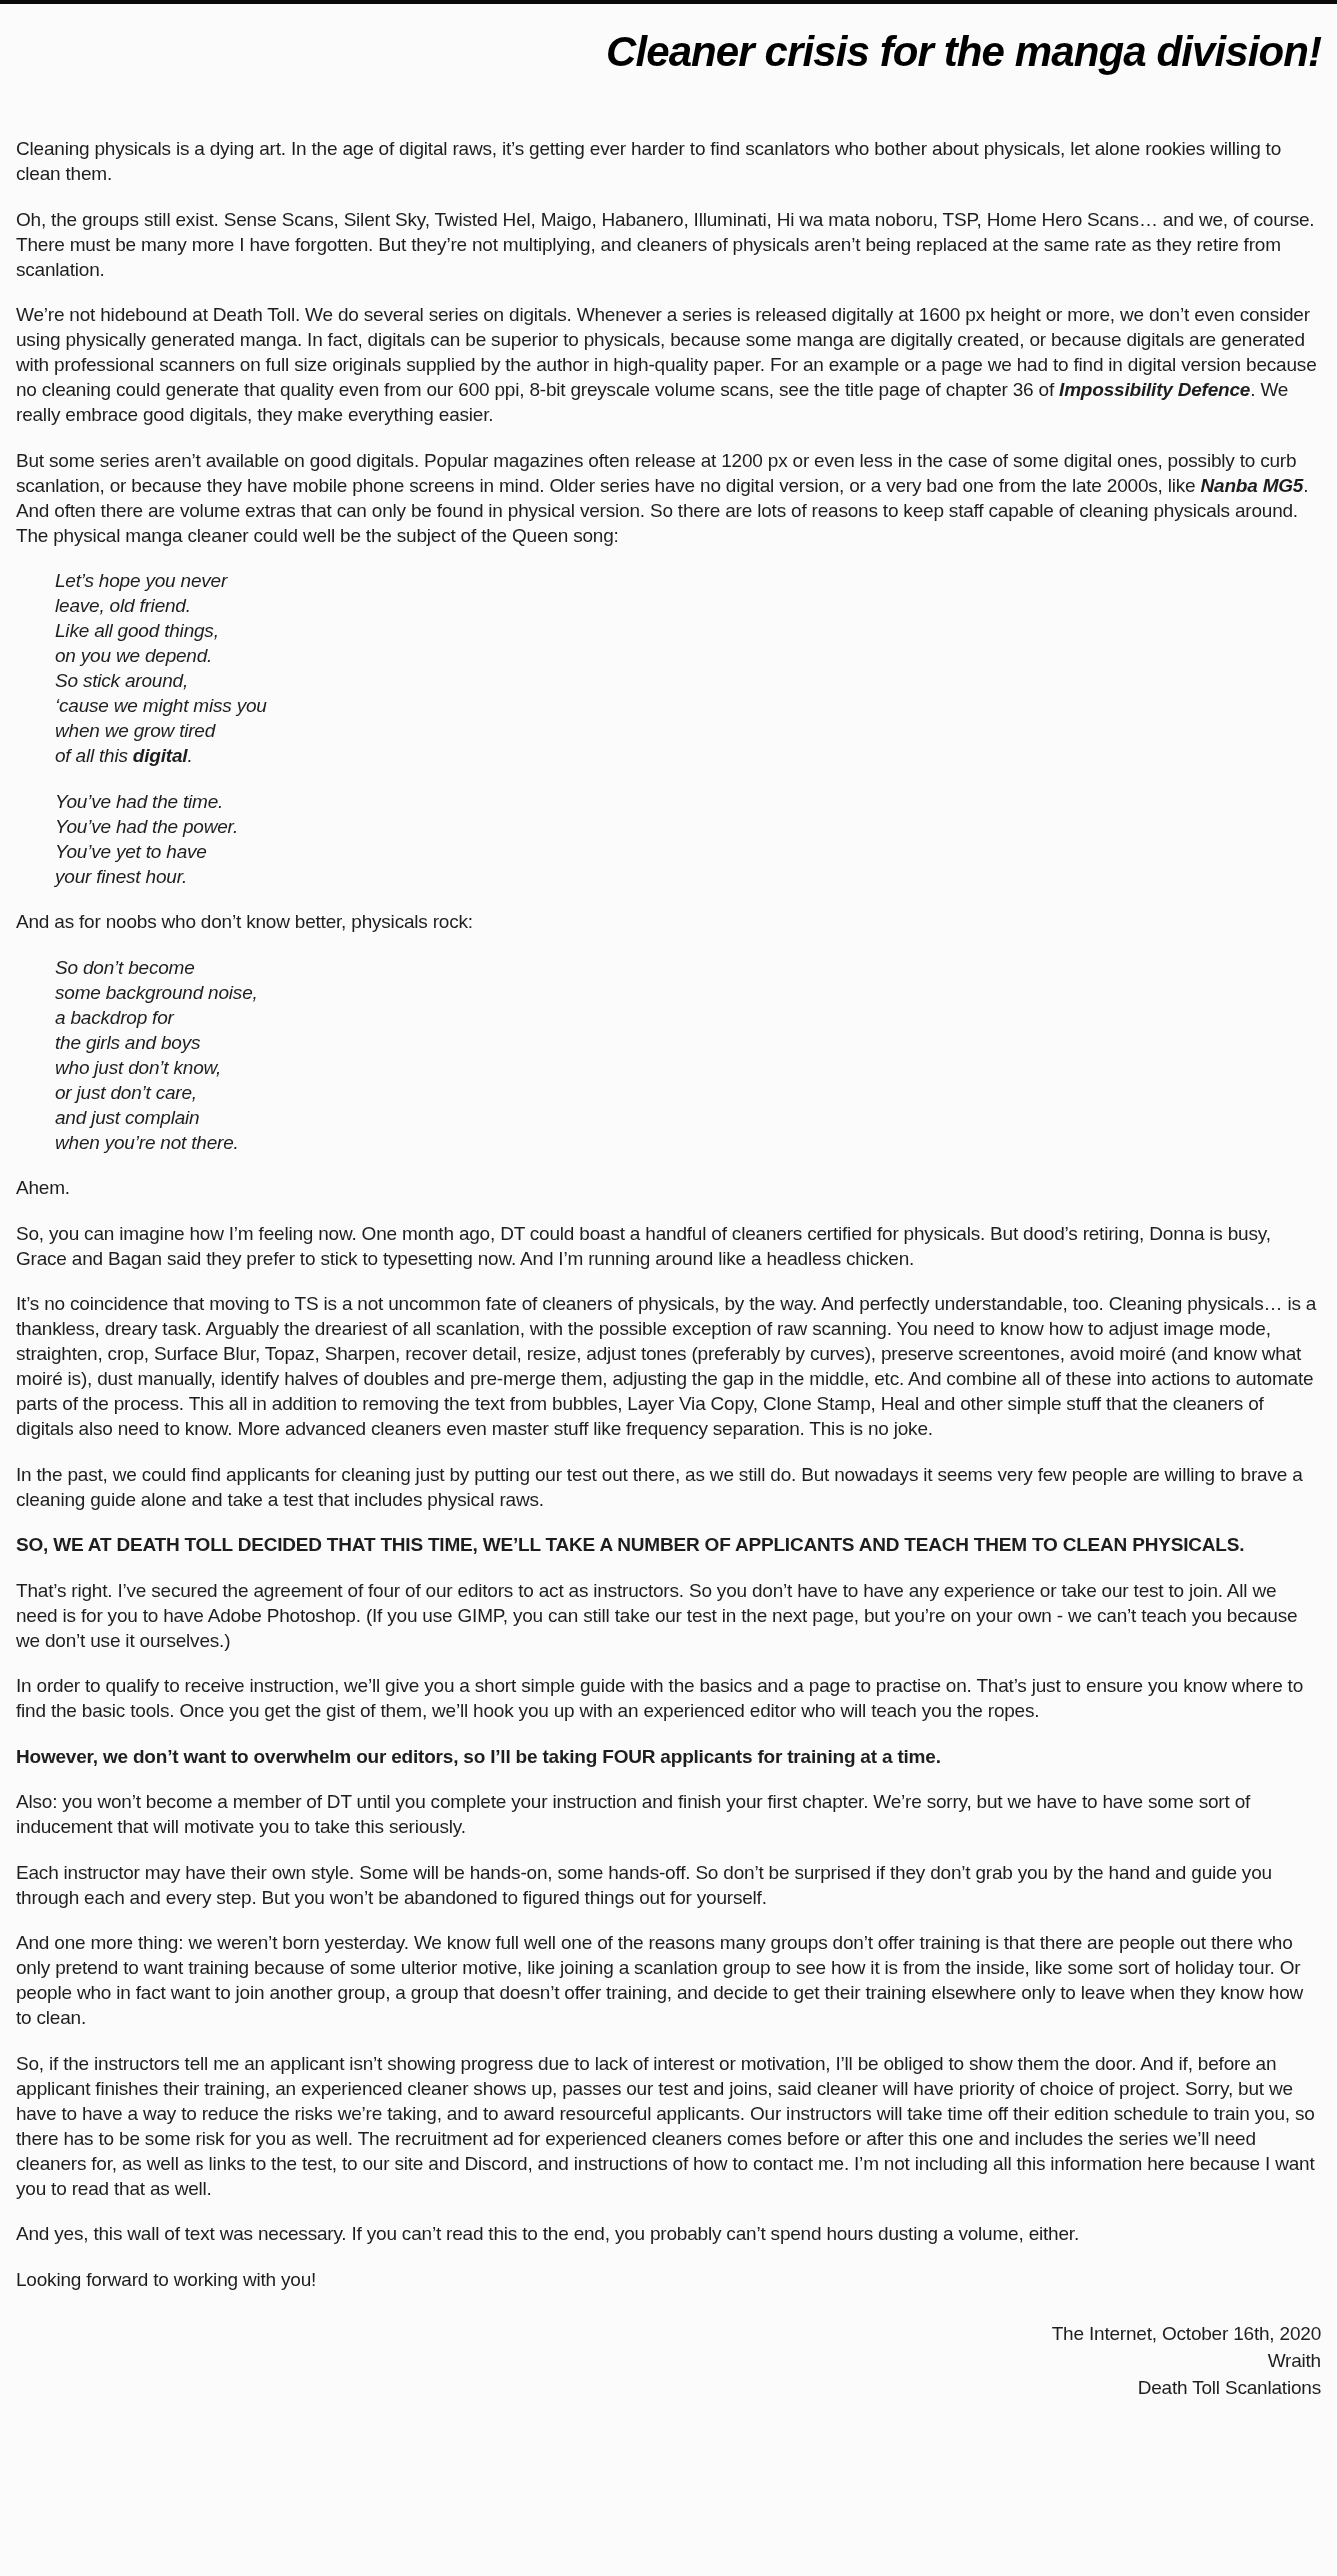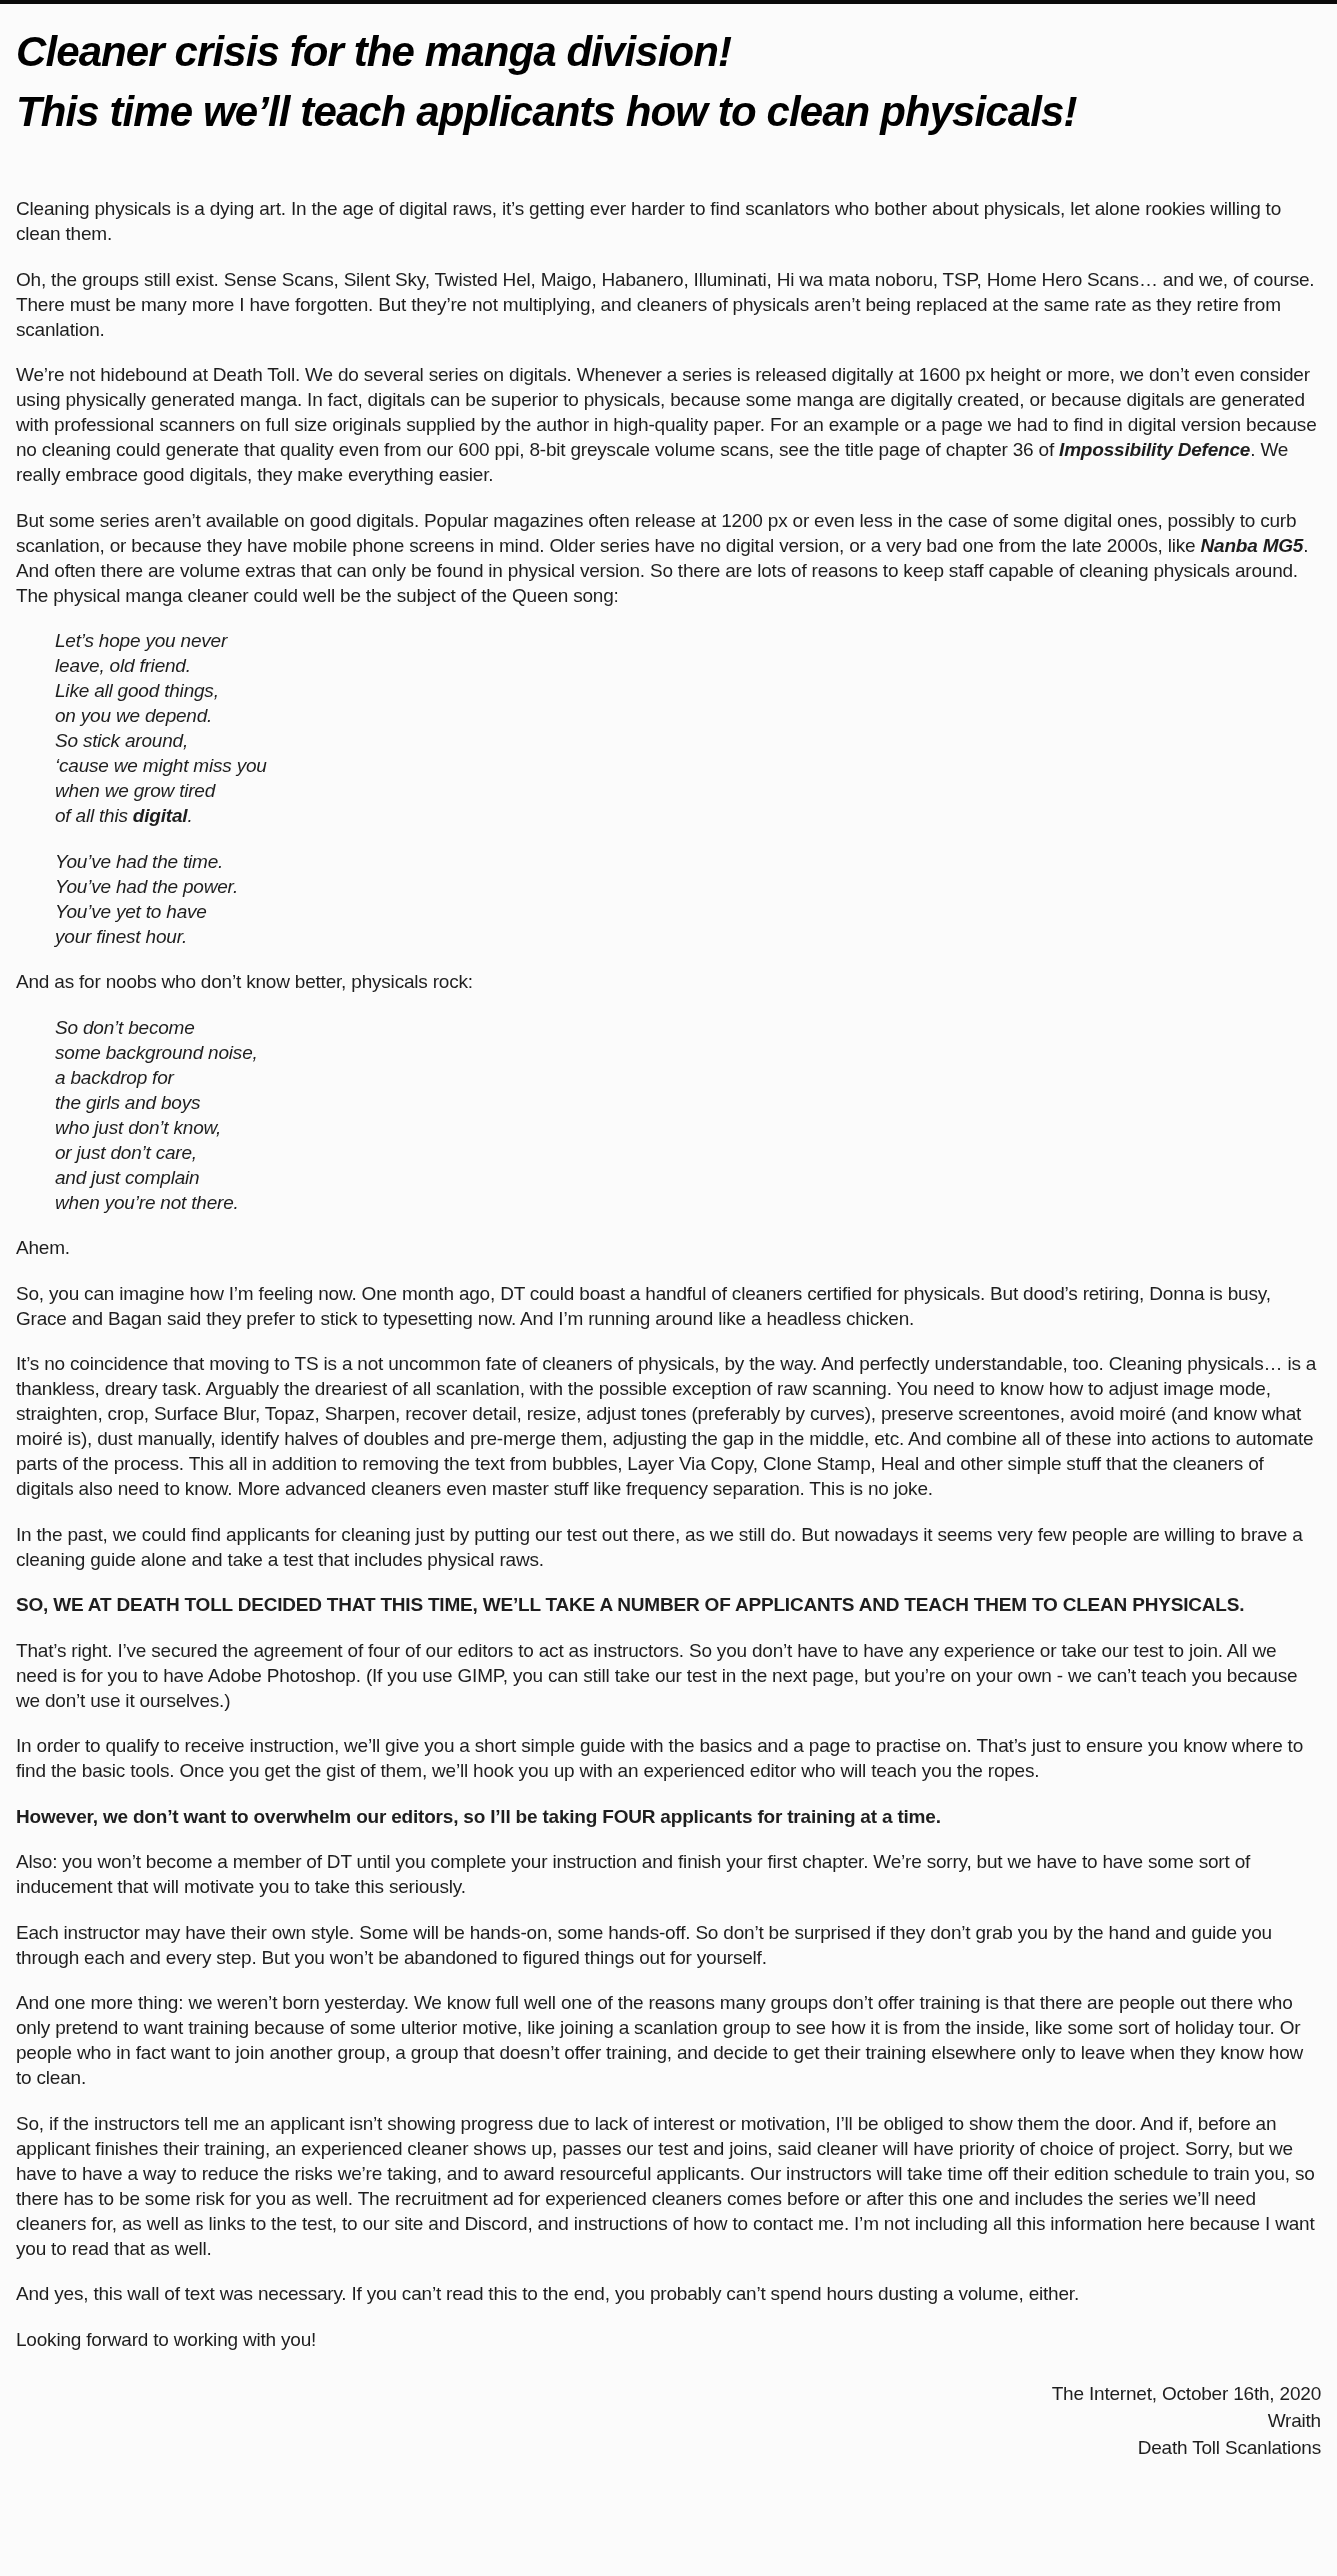--- a/index.html
+++ b/index.html
@@ -13,21 +13,21 @@
   }
   .top-edge {
     width: 100%;
     height: 3.7px;
     background: #0a0a0a;
   }
   .page {
     padding: 13px 16px 28px 16px;
   }
   .doc-header {
-    text-align: left;
+    text-align: right;
     margin-top: 5.6px;
     margin-bottom: 54px;
   }
   .doc-header h1 {
     font-size: 42px;
     line-height: 60px;
     font-weight: bold;
     font-style: italic;
     color: #000;
     letter-spacing: -0.9px;
@@ -61,21 +61,20 @@
 </head>
 <body>
 
 <div class="top-edge"></div>
 
 <div class="page">
 
   <div class="doc-header">
     <h1>
       <span>Cleaner crisis for the manga division!</span><br>
-      <span>This time we’ll teach applicants how to clean physicals!</span>
     </h1>
   </div>
 
   <div class="doc-body">
       <p class="body"><span>Cleaning physicals is a dying art. In the age of digital raws, it’s getting ever harder to find scanlators who bother about physicals, let alone rookies willing to clean them.</span></p>
       <p class="body"><span>Oh, the groups still exist. Sense Scans, Silent Sky, Twisted Hel, Maigo, Habanero, Illuminati, Hi wa mata noboru, TSP, Home Hero Scans… and we, of course. There must be many more I have forgotten. But they’re not multiplying, and cleaners of physicals aren’t being replaced at the same rate as they retire from scanlation.</span></p>
       <p class="body"><span>We’re not hidebound at Death Toll. We do several series on digitals. Whenever a series is released digitally at 1600 px height or more, we don’t even consider using physically generated manga. In fact, digitals can be superior to physicals, because some manga are digitally created, or because digitals are generated with professional scanners on full size originals supplied by the author in high-quality paper. For an example or a page we had to find in digital version because no cleaning could generate that quality even from our 600 ppi, 8-bit greyscale volume scans, see the title page of chapter 36 of </span><span class="b i">Impossibility Defence</span><span>. We really embrace good digitals, they make everything easier.</span></p>
       <p class="body"><span>But some series aren’t available on good digitals. Popular magazines often release at 1200 px or even less in the case of some digital ones, possibly to curb scanlation, or because they have mobile phone screens in mind. Older series have no digital version, or a very bad one from the late 2000s, like </span><span class="b i">Nanba MG5</span><span>. And often there are volume extras that can only be found in physical version. So there are lots of reasons to keep staff capable of cleaning physicals around. The physical manga cleaner could well be the subject of the Queen song:</span></p>
       <p class="poem"><span>Let’s hope you never</span><br><span>leave, old friend.</span><br><span>Like all good things,</span><br><span>on you we depend.</span><br><span>So stick around,</span><br><span>‘cause we might miss you</span><br><span>when we grow tired</span><br><span>of all this </span><span class="b">digital</span><span>.</span></p>
       <p class="poem"><span>You’ve had the time.</span><br><span>You’ve had the power.</span><br><span>You’ve yet to have</span><br><span>your finest hour.</span></p>

